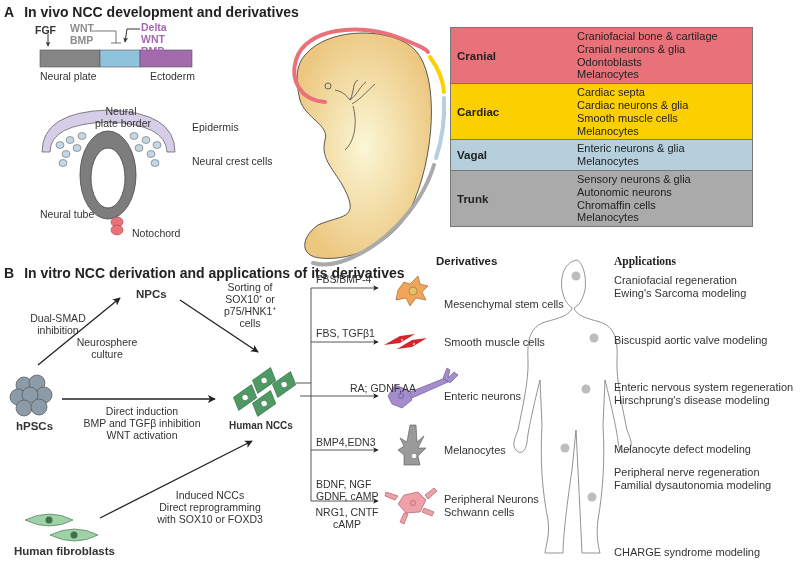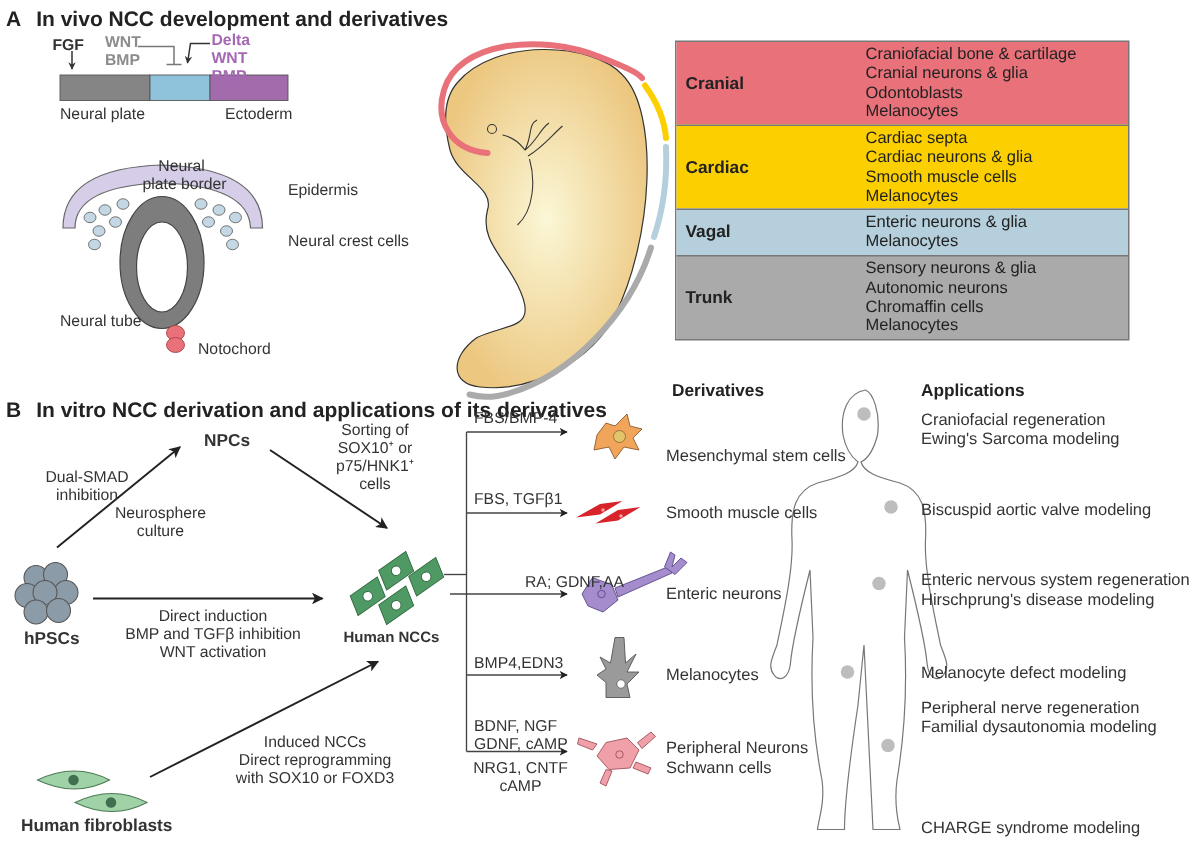--- a/index.html
+++ b/index.html
@@ -281,31 +281,31 @@
 <div class="abs lbl" style="left:316px; top:436px;">BMP4,EDN3</div>
 <div class="abs lbl" style="left:316px; top:478px;">
   <div>BDNF, NGF</div>
   <div>GDNF, cAMP</div>
 </div>
 <div class="abs lbl lbl-c" style="left:312px; top:506px; width:70px;">
   <div>NRG1, CNTF</div>
   <div>cAMP</div>
 </div>
 
-<div class="abs section-head" style="left:448px; top:255px;">Derivatives</div>
+<div class="abs section-head" style="left:436px; top:255px;">Derivatives</div>
 <div class="abs deriv-label" style="left:444px; top:298px;">Mesenchymal stem cells</div>
 <div class="abs deriv-label" style="left:444px; top:336px;">Smooth muscle cells</div>
 <div class="abs deriv-label" style="left:444px; top:390px;">Enteric neurons</div>
 <div class="abs deriv-label" style="left:444px; top:444px;">Melanocytes</div>
 <div class="abs deriv-label" style="left:444px; top:493px;">
   <div>Peripheral Neurons</div>
   <div>Schwann cells</div>
 </div>
 
-<div class="abs section-head" style="left:614px; top:255px;">Applications</div>
+<div class="abs section-head" style="left:614px; top:255px;font-family:Liberation Serif, serif;">Applications</div>
 <div class="abs app-label" style="left:614px; top:274px;">
   <div>Craniofacial regeneration</div>
   <div>Ewing's Sarcoma modeling</div>
 </div>
 <div class="abs app-label" style="left:614px; top:334px;">
   <div>Biscuspid aortic valve modeling</div>
 </div>
 <div class="abs app-label" style="left:614px; top:381px;">
   <div>Enteric nervous system regeneration</div>
   <div>Hirschprung's disease modeling</div>

